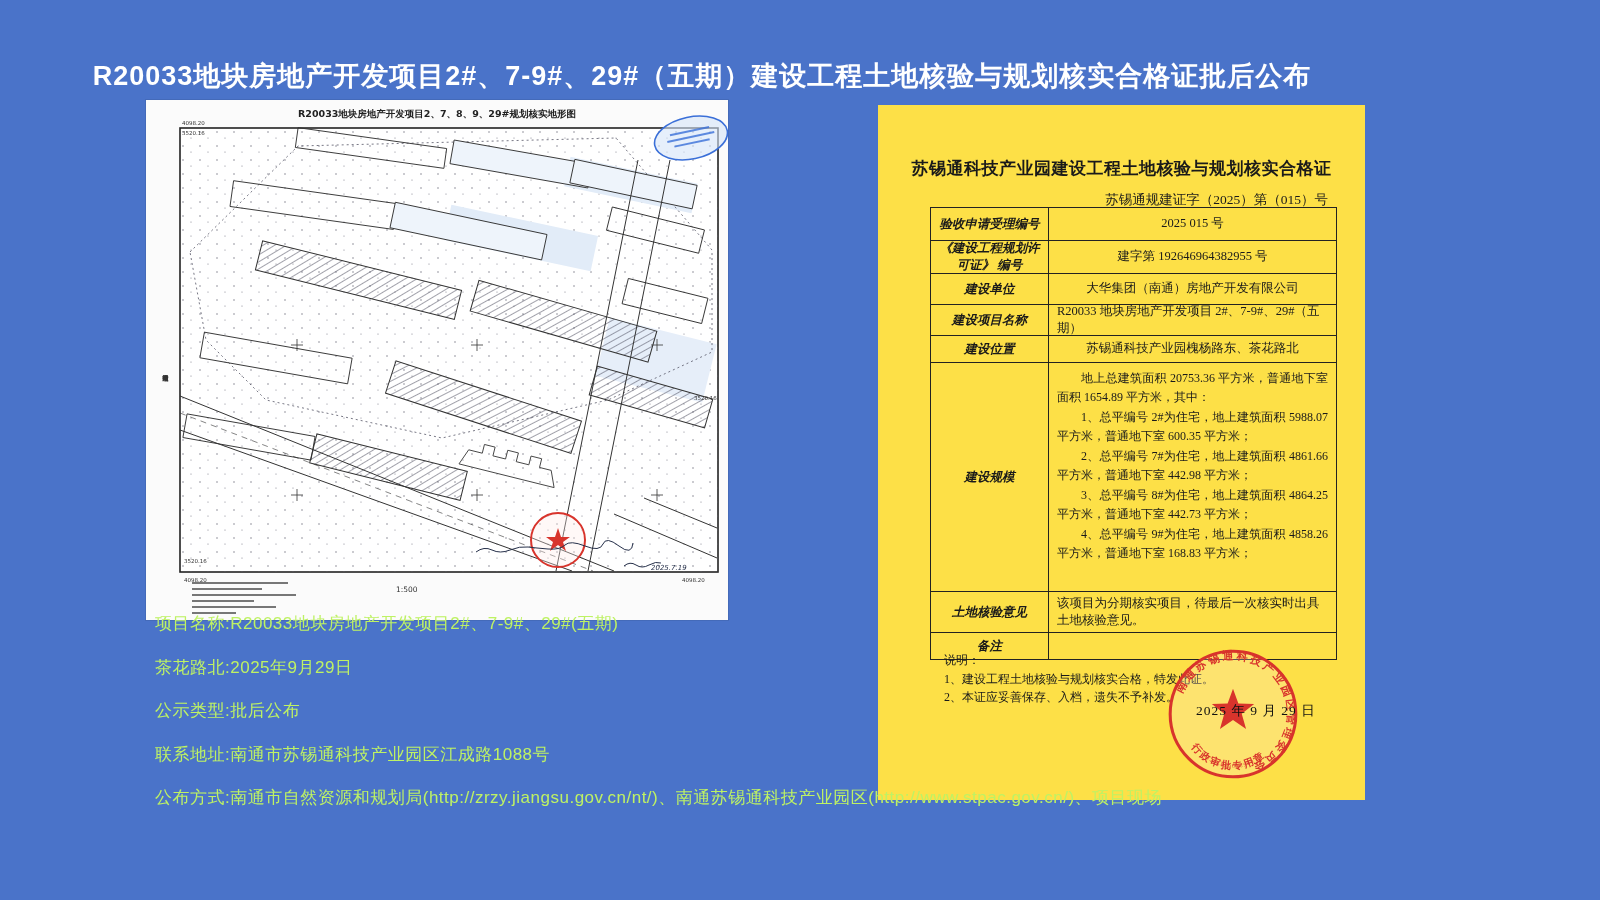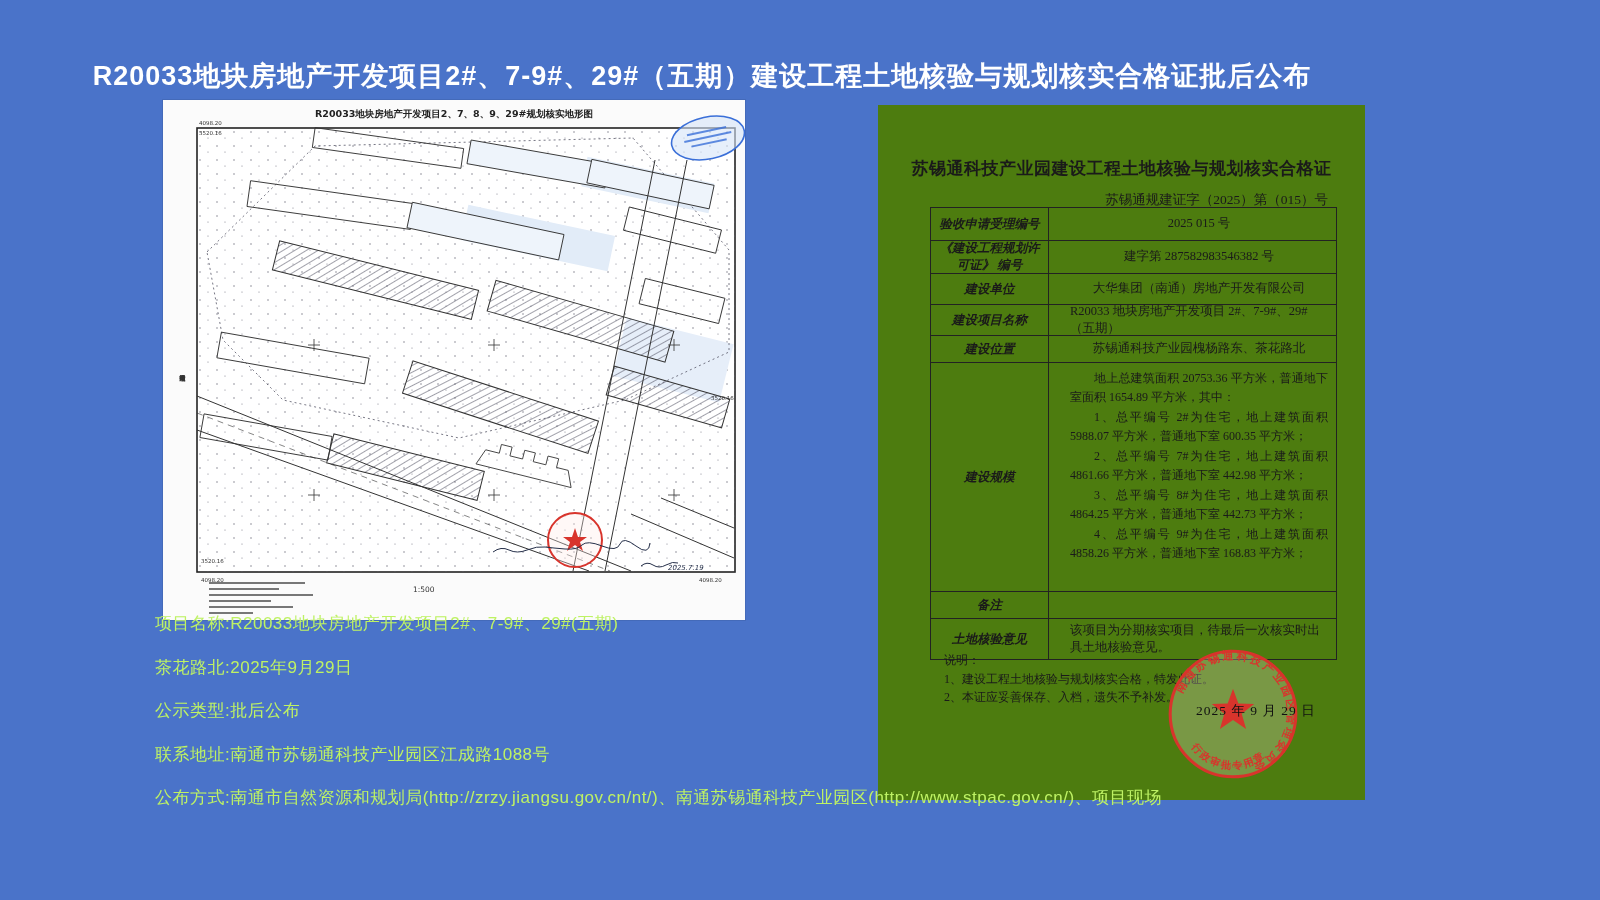--- a/index.html
+++ b/index.html
@@ -7,27 +7,27 @@
     width:1600px;height:900px;position:relative;overflow:hidden;
     background:#4a73c9;
     font-family:"Liberation Sans","DejaVu Sans",sans-serif;
   }
   .page-title{
     position:absolute;left:0;top:58px;width:1404px;text-align:center;
     color:#ffffff;font-size:27px;font-weight:bold;letter-spacing:1px;
   }
   
   .map-panel{
-    position:absolute;left:163px;top:100px;width:582px;height:520px;
+    position:absolute;left:146px;top:100px;width:582px;height:520px;
     background:#fbfbfb;box-shadow:0 0 0 1px rgba(0,0,0,.08);
   }
   
   .doc-panel{
     position:absolute;left:878px;top:105px;width:487px;height:695px;
-    background:#4d7c0f;color:#1a1a1a;
+    background:#fde047;color:#1a1a1a;
     font-family:"Liberation Serif","DejaVu Serif",serif;
   }
   .doc-title{
     position:absolute;left:0;top:52px;width:100%;text-align:center;
     font-size:17px;font-weight:bold;letter-spacing:.5px;
   }
   .doc-subtitle{
     position:absolute;left:90px;top:86px;width:360px;text-align:right;
     font-size:13.5px;
   }
@@ -37,21 +37,21 @@
   }
   .trow{display:flex;border-top:1px solid #222;}
   .trow:first-child{border-top:none;}
   .tlabel{
     width:118px;border-right:1px solid #222;
     display:flex;align-items:center;justify-content:center;text-align:center;
     font-weight:bold;font-size:12.5px;padding:2px 4px;box-sizing:border-box;line-height:1.35;font-style:italic;
   }
   .tvalue{
     flex:1;display:flex;align-items:center;justify-content:center;text-align:center;
-    font-size:12.5px;padding:2px 8px;box-sizing:border-box;line-height:1.4;margin-left:13px;
+    font-size:12.5px;padding:2px 8px;box-sizing:border-box;line-height:1.4;
   }
   .tvalue.blk{display:block;text-align:justify;padding:6px 8px 4px 8px;}
   .tvalue.left{justify-content:flex-start;text-align:left;}
   .r1{height:32px}.r2{height:32px}.r3{height:30px}.r4{height:30px}
   .r5{height:26px}.r6{height:228px}.r7{height:40px}.r8{height:26px}
   .tvalue p{margin:0;text-indent:2em;font-size:12px;line-height:1.62;}
   .doc-notes{
     position:absolute;left:66px;top:546px;font-size:12px;line-height:1.55;
   }
   .doc-stamp{position:absolute;left:279px;top:533px;width:152px;height:152px;}
@@ -181,21 +181,21 @@
   <div class="doc-subtitle">苏锡通规建证字（2025）第（015）号</div>
 
   <div class="tbl">
     <div class="trow r1">
       <div class="tlabel">验收申请受理编号</div>
       <div class="tvalue">2025  015 号</div>
     </div>
     <div class="trow r2">
       <div class="tlabel">《建设工程规划许可证》
 编号</div>
-      <div class="tvalue">建字第 287582983546382 号</div>
+      <div class="tvalue">建字第 192646964382955 号</div>
     </div>
     <div class="trow r3">
       <div class="tlabel">建设单位</div>
       <div class="tvalue">大华集团（南通）房地产开发有限公司</div>
     </div>
     <div class="trow r4">
       <div class="tlabel">建设项目名称</div>
       <div class="tvalue left">R20033 地块房地产开发项目 2#、7-9#、29#（五期）</div>
     </div>
     <div class="trow r5">
@@ -205,27 +205,27 @@
     <div class="trow r6">
       <div class="tlabel">建设规模</div>
       <div class="tvalue blk">
         <p>地上总建筑面积 20753.36 平方米，普通地下室面积 1654.89 平方米，其中：</p>
         <p>1、总平编号 2#为住宅，地上建筑面积 5988.07 平方米，普通地下室 600.35 平方米；</p>
         <p>2、总平编号 7#为住宅，地上建筑面积 4861.66 平方米，普通地下室 442.98 平方米；</p>
         <p>3、总平编号 8#为住宅，地上建筑面积 4864.25 平方米，普通地下室 442.73 平方米；</p>
         <p>4、总平编号 9#为住宅，地上建筑面积 4858.26 平方米，普通地下室 168.83 平方米；</p>
       </div>
     </div>
+    <div class="trow r7">
+      <div class="tlabel">土地核验意见</div>
+      <div class="tvalue left">该项目为分期核实项目，待最后一次核实时出具土地核验意见。</div>
+    </div>
     <div class="trow r8">
       <div class="tlabel">备注</div>
       <div class="tvalue"></div>
-    </div>
-    <div class="trow r7">
-      <div class="tlabel">土地核验意见</div>
-      <div class="tvalue left">该项目为分期核实项目，待最后一次核实时出具土地核验意见。</div>
     </div>
   </div>
 
   <div class="doc-notes">
     <div>说明：</div>
     <div>1、建设工程土地核验与规划核实合格，特发此证。</div>
     <div>2、本证应妥善保存、入档，遗失不予补发。</div>
   </div>
 
   <svg class="doc-stamp" viewBox="0 0 150 150">

